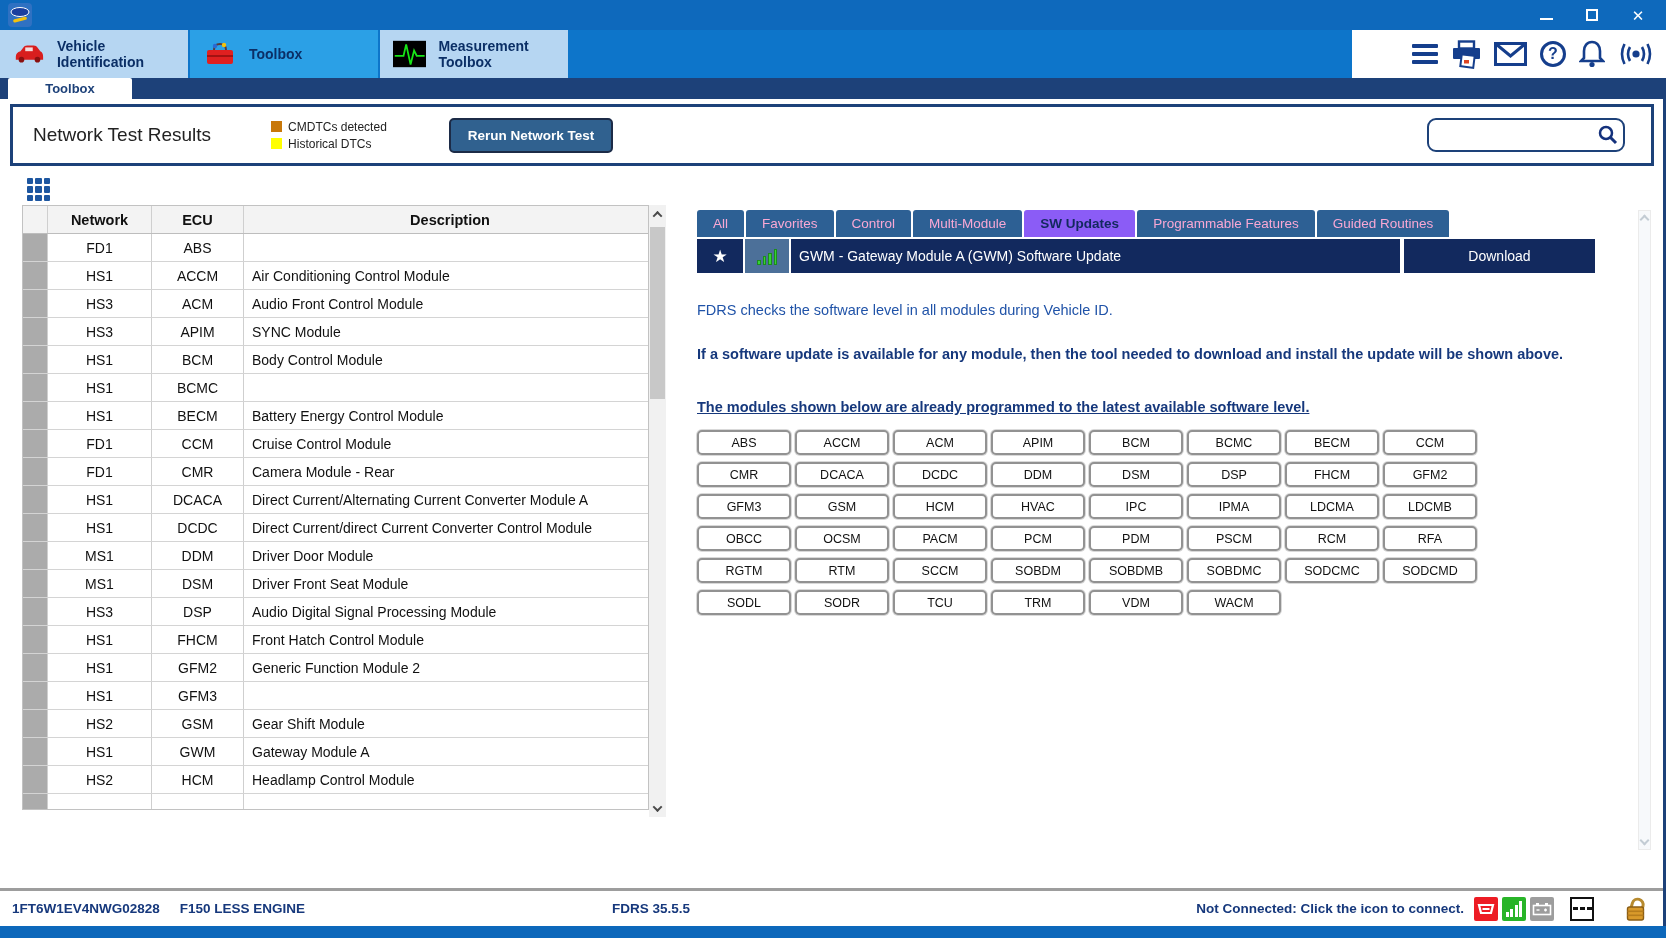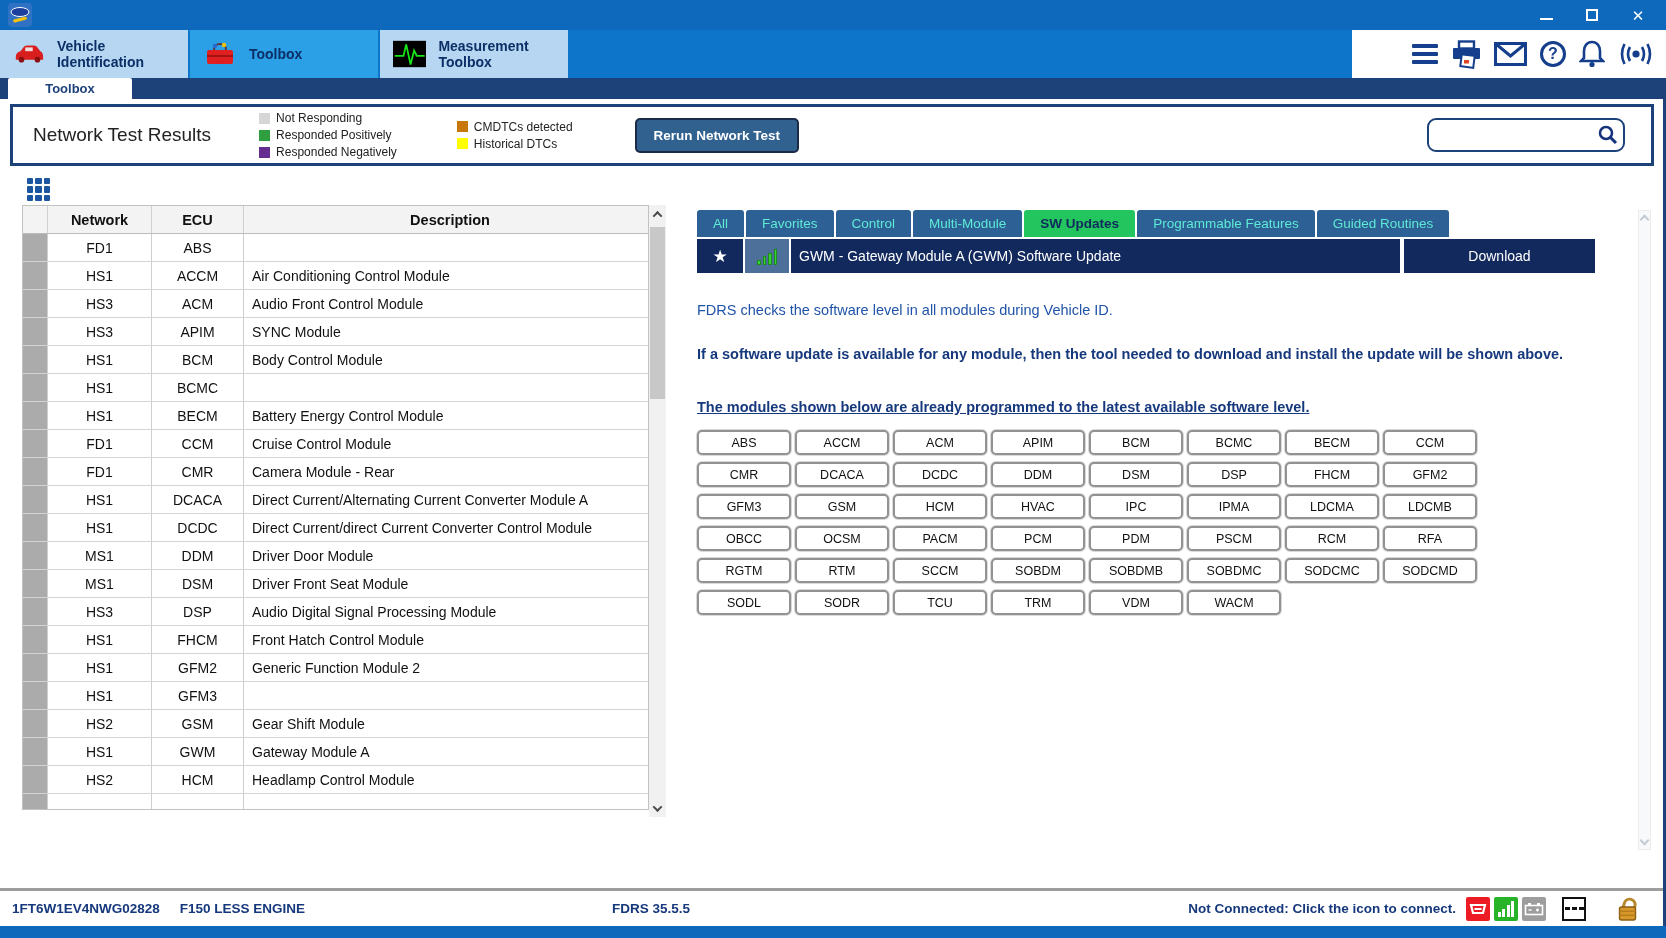--- a/index.html
+++ b/index.html
@@ -75,23 +75,23 @@
   .vs-btn { position:absolute; left:0; width:17px; height:18px; display:flex; align-items:center; justify-content:center; cursor:pointer; }
   .vs-up { top:0; } .vs-down { bottom:0; }
   .chev { width:7px; height:7px; border-left:2px solid #4a4a4a; border-top:2px solid #4a4a4a; }
   .chev.up { transform:rotate(45deg) translate(1px,1px); }
   .chev.down { transform:rotate(225deg) translate(1px,1px); }
   .vs-thumb { position:absolute; left:1px; top:22px; width:15px; height:172px; background:#c8c8c8; cursor:grab; }
 
   
   .rpanel { position:absolute; left:697px; top:111px; width:898px; }
   .rtabs { display:flex; gap:2px; height:27px; align-items:flex-end; }
-  .rtab { background:#2d6094; color:#5eead4; font-size:13.5px; height:27px; padding:0 16px;
+  .rtab { background:#2d6094; color:#f9a8d4; font-size:13.5px; height:27px; padding:0 16px;
           display:flex; align-items:center; border-radius:3px 3px 0 0; cursor:pointer; white-space:nowrap; }
-  .rtab.active { background:#22c55e; color:#12295e; font-weight:bold; }
+  .rtab.active { background:#8b5cf6; color:#12295e; font-weight:bold; }
 
   .update-row { display:flex; height:34px; margin-top:2px; gap:2px; }
   .ur-cell { background:#12295e; display:flex; align-items:center; justify-content:center; }
   .ur-star { width:46px; color:#fff; font-size:17px; cursor:pointer; }
   .ur-signal { width:44px; background:#4c7099; cursor:default; }
   .sigbars { display:flex; align-items:flex-end; gap:2px; height:17px; }
   .sigbars i { width:3.5px; background:#35d435; border:0.5px solid #1d8c1d; }
   .ur-title { flex:1; color:#fff; font-size:14px; justify-content:flex-start; padding-left:8px; white-space:nowrap; }
   .ur-download { width:193px; color:#fff; font-size:14px; cursor:pointer; }
 
@@ -111,21 +111,21 @@
 
   .win-border-right { position:absolute; right:0; top:96px; height:830px; width:3px; background:#1d4179; z-index:6; }
 
   
   .status-divider { position:absolute; top:888px; left:0; right:0; height:3px; background:#9d9d9d; }
   .statusbar { position:absolute; top:891px; left:0; right:0; height:35px; background:#fff;
                display:flex; align-items:center; font-weight:bold; font-size:13.5px; color:#16387c; }
   .sb-vin { margin-left:12px; }
   .sb-vehicle { margin-left:20px; }
   .sb-version { position:absolute; left:612px; }
-  .sb-right { position:absolute; right:26px; display:flex; align-items:center; gap:4px; }
+  .sb-right { position:absolute; right:18px; display:flex; align-items:center; gap:4px; }
   .sb-msg { margin-right:6px; white-space:nowrap; }
   .sicon { width:24px; height:24px; display:flex; align-items:center; justify-content:center; cursor:pointer; }
   .si-vci { background:#ed1c24; border-radius:2px; }
   .si-net { background:#28b428; border-radius:2px; }
   .si-net .bars { display:flex; align-items:flex-end; gap:1.5px; height:16px; }
   .si-net .bars i { width:3px; background:#fff; }
   .si-batt { background:#9d9d9d; border-radius:2px; }
   .si-dash { background:#fff; border:2px solid #111; margin-left:12px; display:flex; gap:2px; align-items:center; justify-content:center; }
   .si-dash i { width:5px; height:3px; background:#111; }
   .si-lock { margin-left:26px; width:24px; height:27px; }
@@ -222,34 +222,20 @@
 <div class="subtab-bar">
   <div class="doc-tab">
     <span>Toolbox</span>
   </div>
 </div>
 
 <div class="content">
 
   <div class="header-box">
     <div class="nt-title">Network Test Results</div>
-    <div class="legend-col legend-g1" id="legend-g1">
-        <div class="lg-row">
-          <span class="lg-sq" style="background: rgb(214, 214, 214);"></span>
-          <span>Not Responding</span>
-        </div>
-        <div class="lg-row">
-          <span class="lg-sq" style="background: rgb(47, 158, 63);"></span>
-          <span>Responded Positively</span>
-        </div>
-        <div class="lg-row">
-          <span class="lg-sq" style="background: rgb(101, 45, 144);"></span>
-          <span>Responded Negatively</span>
-        </div>
-      </div>
     <div class="legend-col legend-g2" id="legend-g2">
         <div class="lg-row">
           <span class="lg-sq" style="background: rgb(200, 120, 10);"></span>
           <span>CMDTCs detected</span>
         </div>
         <div class="lg-row">
           <span class="lg-sq" style="background: rgb(255, 255, 0);"></span>
           <span>Historical DTCs</span>
         </div>
       </div>

